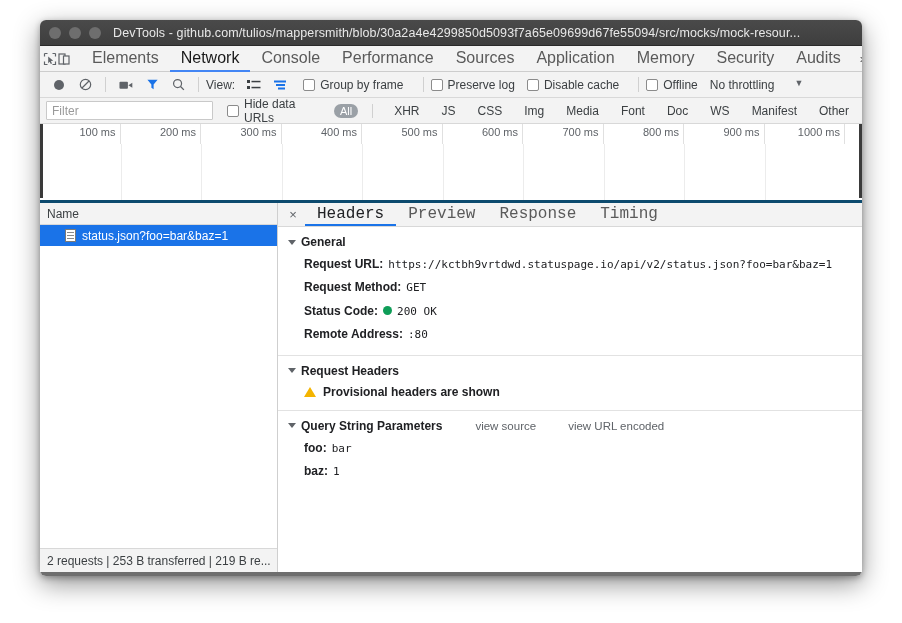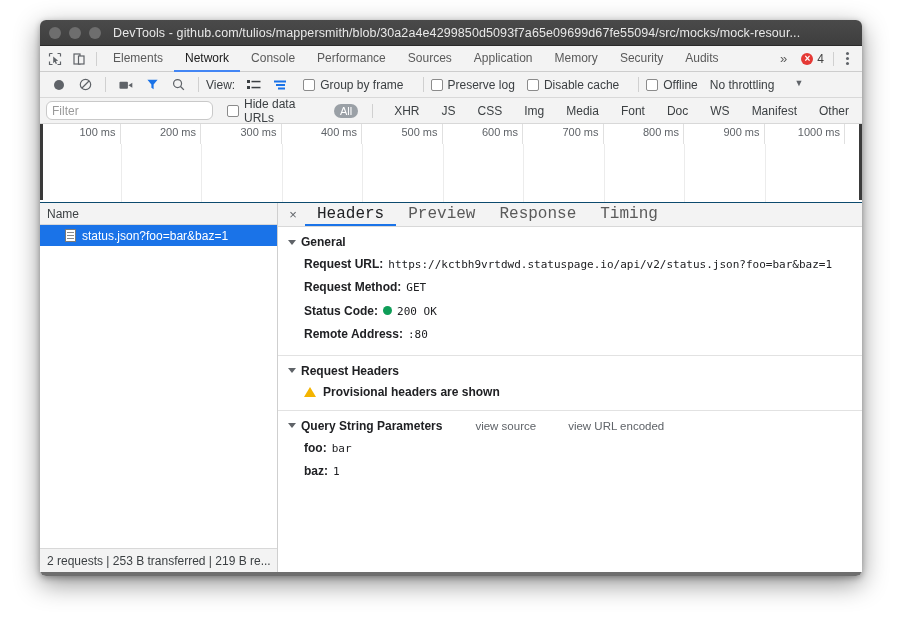--- a/index.html
+++ b/index.html
@@ -73,21 +73,21 @@
     cursor: default;
   }
   .pb-sep {
     width: 1px; height: 14px; background: #d0d0d0; margin: 0 5px;
   }
   .ptabs { display: flex; align-items: stretch; height: 26px; }
   .ptab {
     padding: 0 11px;
     display: flex; align-items: center;
     height: 26px;
-    font-size: 12px;
+    font-size: 16px;
     color: #5a5a5a;
     white-space: nowrap;
     border-bottom: 2px solid transparent;
   }
   .ptab.active { color: #1a1a1a; border-bottom: 2px solid #4285f4; }
   .pb-right { margin-left: auto; display: flex; align-items: center; padding-right: 2px; }
   .chev { padding: 0 8px; font-size: 13px; color: #5a5a5a; }
   .errbadge { display: flex; align-items: center; gap: 4px; padding: 0 6px; font-size: 12px; color: #444; }
   .err-circle {
     width: 12px; height: 12px; border-radius: 50%;
@@ -133,21 +133,21 @@
     background: #f3f3f3;
     border-bottom: 1px solid #d8d8d8;
     display: flex; align-items: center;
     padding: 0 6px;
     font-size: 12px; color: #3c4043;
   }
   .filter-input {
     width: 170px; height: 19px;
     background: #fff;
     border: 1px solid #c9c9c9;
-    border-radius: 6px;
+    border-radius: 1px;
     font-size: 12px;
     color: #3c4043;
     padding: 0 5px;
     font-family: "Liberation Sans", sans-serif;
     outline: none;
   }
   .filter-input::placeholder { color: #9a9a9a; }
   .chips { display: flex; align-items: center; gap: 8px; }
   .chip {
     padding: 1px 7px;
@@ -156,21 +156,21 @@
     border-radius: 9px;
     white-space: nowrap;
   }
   .chip.active { background: #9aa0a6; color: #fff; font-size: 11px; padding: 1px 6px; }
   .chip-sep { width: 1px; height: 14px; background: #d0d0d0; margin: 0 6px; }
 
   
   .overview {
     flex: 0 0 79px;
     background: #fff;
-    border-bottom: 1px solid #0c4a6e;
+    border-bottom: 3px solid #0c4a6e;
     position: relative;
     overflow: hidden;
   }
   .ruler-row {
     height: 20px;
     position: relative;
     border-bottom: 0;
   }
   .tick {
     position: absolute;

